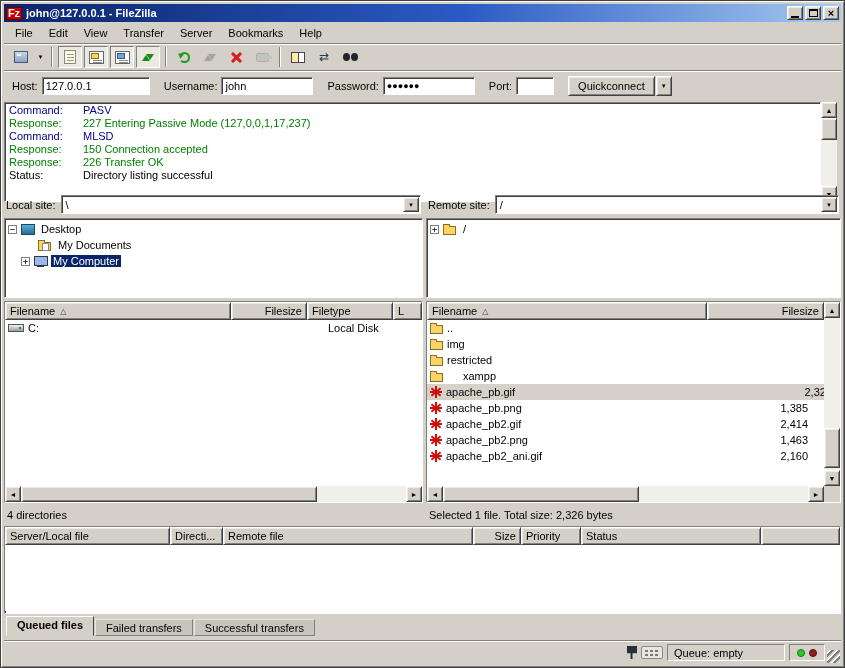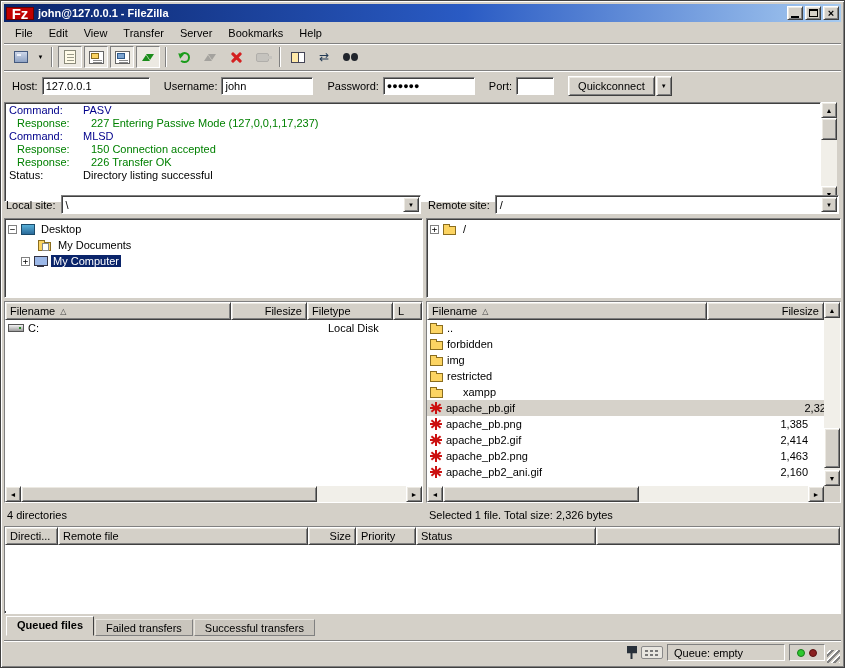--- a/index.html
+++ b/index.html
@@ -13,22 +13,22 @@
              box-shadow: inset 1px 1px 0 #404040; }
 
   .window { position:relative; width:845px; height:668px; background:#d4d0c8;
             border:1px solid #404040; box-shadow: inset 1px 1px 0 #ffffff, inset -1px -1px 0 #808080; }
   .inner  { position:absolute; left:3px; top:3px; right:3px; bottom:3px; }
 
   
   .titlebar { position:absolute; left:0; top:0; right:0; height:18px;
               background:linear-gradient(to right,#0a246a,#2a5bc4 55%,#a6caf0);
               display:flex; align-items:center; padding:0 2px; color:#fff; }
-  .fz-icon  { width:28px; height:13px; background:#c00000; border:1px solid #6a0000; color:#fff;
-              font-size:15px; font-weight:bold; display:flex; align-items:center; justify-content:center; margin-right:4px; }
+  .fz-icon  { width:16px; height:13px; background:#c00000; border:1px solid #6a0000; color:#fff;
+              font-size:11px; font-weight:bold; display:flex; align-items:center; justify-content:center; margin-right:4px; }
   .title-text { flex:1; font-weight:bold; font-size:11px; white-space:nowrap; overflow:hidden; }
   .winbtn { width:16px; height:14px; margin-left:2px; display:flex; align-items:center; justify-content:center; }
   .glyph-min { width:8px; height:2px; background:#000; margin-top:7px; display:block; }
   .glyph-max { width:9px; height:8px; border:1px solid #000; border-top-width:2px; display:block; }
   .glyph-close { font-size:11px; font-weight:bold; line-height:12px; }
 
   
   .menubar { position:absolute; top:18px; left:0; right:0; height:21px; display:flex; align-items:center; padding-left:3px; }
   .menu-item { padding:3px 8px; }
   .toolbar { position:absolute; top:39px; left:0; right:0; height:27px; display:flex; align-items:center;
@@ -74,21 +74,21 @@
             box-shadow: inset 1px 1px 0 #404040; padding:1px 3px; font:11px "Liberation Sans",sans-serif; margin-right:14px; }
   .qc-btn { height:20px; padding:2px 9px; }
   .qc-drop { width:16px; height:20px; font-size:6px; display:flex; align-items:center; justify-content:center; }
 
   
   .logwrap { position:absolute; top:98px; left:0; right:4px; height:100px; }
   .logbox  { position:absolute; left:0; top:0; right:16px; bottom:0; background:#fff; overflow:hidden; padding-top:1px; }
   .logline { display:flex; height:13px; line-height:13px; white-space:nowrap; }
   .loglabel { width:78px; padding-left:4px; flex:none; }
   .logline.command  { color:#00008b; }
-  .logline.response { color:#008000;padding-left:8px; }
+  .logline.response { color:#008000; }
   .logline.status   { color:#000000; }
 
   
   .vsb, .hsb { background:#f1efe9; position:absolute; }
   .sbtn { position:absolute; width:16px; height:16px; display:flex; align-items:center; justify-content:center;
           font-size:7px; color:#000; }
   .vthumb { position:absolute; left:0; width:16px; }
   .hthumb { position:absolute; top:0; height:16px; }
 
   
@@ -368,27 +368,20 @@
           <div class="lrow">
             <span class="cell-name" style="width:280px;">
                   <span class="ficon"></span>
                   <span>..</span>
                 </span>
             <span class="cell-size" style="width:117px;"></span>
           </div>
           <div class="lrow">
             <span class="cell-name" style="width:280px;">
                   <span class="ficon"></span>
-                  <span>forbidden</span>
-                </span>
-            <span class="cell-size" style="width:117px;"></span>
-          </div>
-          <div class="lrow">
-            <span class="cell-name" style="width:280px;">
-                  <span class="ficon"></span>
                   <span>img</span>
                 </span>
             <span class="cell-size" style="width:117px;"></span>
           </div>
           <div class="lrow">
             <span class="cell-name" style="width:280px;">
                   <span class="ficon"></span>
                   <span>restricted</span>
                 </span>
             <span class="cell-size" style="width:117px;"></span>
@@ -462,20 +455,21 @@
           <button class="sbtn raised" style="right:0;top:0;">►</button>
         </div>
         <div class="corner"></div>
       </div>
       <div class="statusline">Selected 1 file. Total size: 2,326 bytes</div>
     </div>
   </div>
 
   <div class="queuewrap sunken">
     <div class="lheader">
+      <div class="hcell raised" style="width:165px;">Server/Local file</div>
       <div class="hcell raised" style="width:53px;">Directi...</div>
       <div class="hcell raised" style="width:250px;">Remote file</div>
       <div class="hcell raised right" style="width:48px;">Size</div>
       <div class="hcell raised" style="width:60px;">Priority</div>
       <div class="hcell raised" style="width:180px;">Status</div>
       <div class="hcell raised" style="flex:1;"></div>
     </div>
     <div style="height:66px;background:#fff;"></div>
   </div>
 

